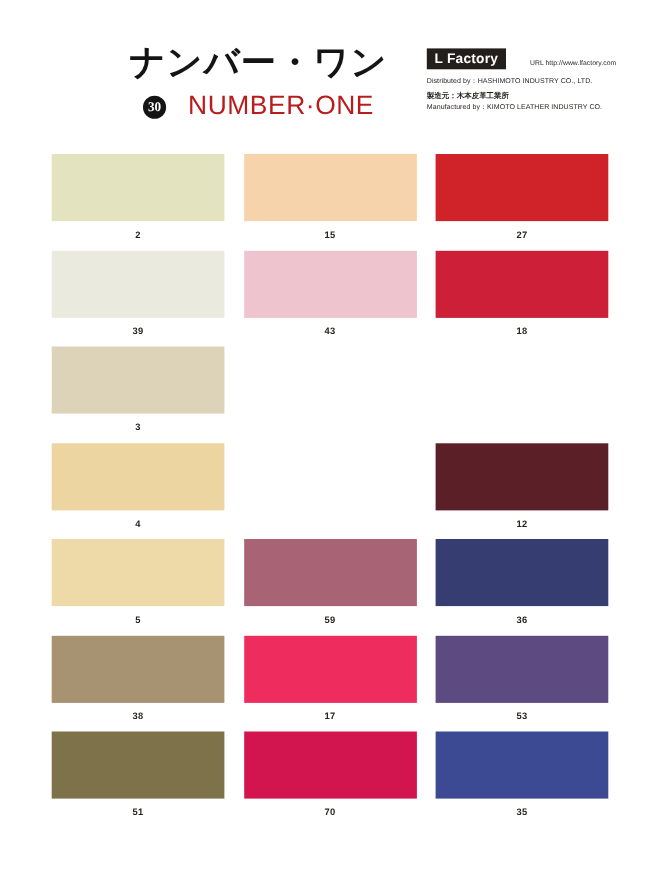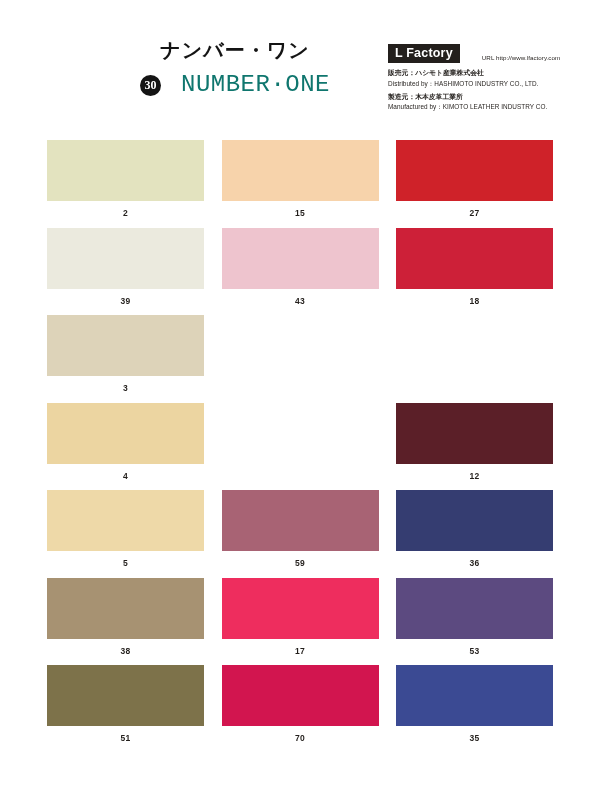--- a/index.html
+++ b/index.html
@@ -27,21 +27,21 @@
 
   .title-block {
     position: absolute;
     left: 104px;
     top: 40px;
     width: 262px;
     text-align: center;
   }
   .title-jp {
     font-family: "DejaVu Sans", sans-serif;
-    font-size: 20px;
+    font-size: 32px;
     font-weight: 700;
     letter-spacing: 1px;
     color: #141414;
     line-height: 1;
     white-space: nowrap;
   }
   .title-en-row {
     margin-top: 13px;
     display: flex;
     align-items: center;
@@ -57,25 +57,25 @@
     font-family: "Liberation Serif", serif;
     font-size: 12px;
     font-weight: 700;
     display: flex;
     align-items: center;
     justify-content: center;
     line-height: 1;
     flex: none;
   }
   .title-en {
-    font-family: Liberation Mono, monospace;
+    font-family: Liberation Sans, sans-serif;
     font-size: 24px;
     font-weight: 400;
     letter-spacing: 0.5px;
-    color: #0f766e;
+    color: #b91c1c;
     line-height: 1;
     white-space: nowrap;
   }
 
   
   .company {
     position: absolute;
     left: 388px;
     top: 44px;
     width: 200px;
@@ -165,21 +165,20 @@
       <span class="title-en">NUMBER·ONE</span>
     </div>
   </div>
 
   <div class="company">
     <div class="brand-row">
       <span class="brand-badge">L Factory</span>
       <span class="brand-url">URL http://www.lfactory.com</span>
     </div>
     <div class="company-lines">
-      <div class="c-jp">販売元：ハシモト産業株式会社</div>
       <div class="c-en">Distributed by：HASHIMOTO INDUSTRY CO., LTD.</div>
       <div class="c-gap"></div>
       <div class="c-jp">製造元：木本皮革工業所</div>
       <div class="c-en">Manufactured by：KIMOTO LEATHER INDUSTRY CO.</div>
     </div>
   </div>
 
 </div>
 
 <div class="grid" id="swatch-grid">

